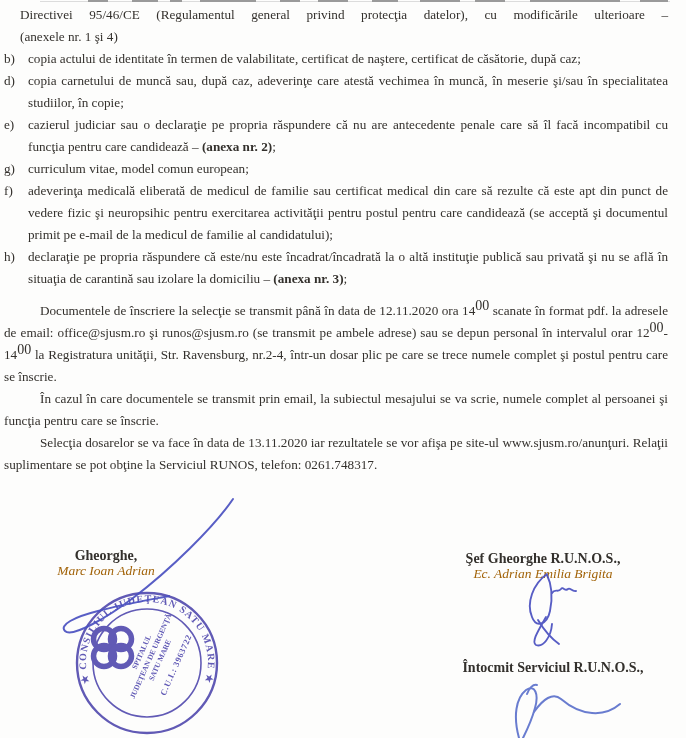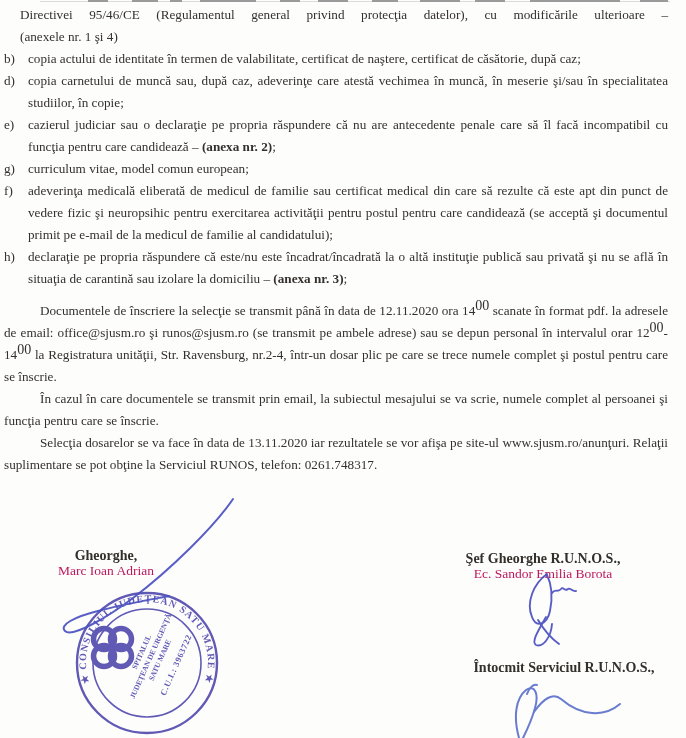--- a/index.html
+++ b/index.html
@@ -15,24 +15,24 @@
   .intro .l1{text-align:justify;text-align-last:justify;}
   .intro .l2{font-weight:normal;}
   .item{padding-left:24px;}
   .item .marker{display:inline-block;width:24px;margin-left:-24px;}
   .item b{font-weight:bold;}
   .para{margin:0;text-indent:36px;}
   .para.first{margin-top:10px;}
   sup{font-size:14px;vertical-align:super;line-height:0;}
   .sig{position:absolute;text-align:center;}
   .sig .title{font-weight:bold;font-size:14px;line-height:15px;white-space:nowrap;}
-  .sig .name{font-size:13.5px;line-height:16px;color:#be185d;white-space:nowrap;}
+  .sig .name{font-style:italic;font-size:13.5px;line-height:16px;color:#a16207;white-space:nowrap;}
   #sig-manager{left:16px;top:548px;width:180px;}
   #sig-sef{left:443px;top:551px;width:200px;}
-  #sig-intocmit{left:444px;top:660px;width:240px;}
+  #sig-intocmit{left:433px;top:660px;width:240px;}
   svg.overlay{position:absolute;left:0;top:0;pointer-events:none;}
 </style>
 </head>
 <body>
 
 <div>
   <div class="artifact-line"></div>
   <span class="dash" style="left:88px;width:20px;"></span>
   <span class="dash" style="left:132px;width:26px;"></span>
   <span class="dash" style="left:170px;width:12px;"></span>
@@ -81,21 +81,21 @@
   <p class="para">Selecţia dosarelor se va face în data de 13.11.2020 iar rezultatele se vor afişa pe site-ul www.sjusm.ro/anunţuri. Relaţii suplimentare se pot obţine la Serviciul RUNOS, telefon: 0261.748317.</p>
 
 </div>
 
 <div class="sig" id="sig-manager">
   <div class="title">Gheorghe,</div>
   <div class="name">Marc Ioan Adrian</div>
 </div>
 <div class="sig" id="sig-sef">
   <div class="title">Şef Gheorghe R.U.N.O.S.,</div>
-  <div class="name">Ec. Sandor Emilia Borota</div>
+  <div class="name">Ec. Adrian Emilia Brigita</div>
 </div>
 <div class="sig" id="sig-intocmit">
   <div class="title">Întocmit Serviciul R.U.N.O.S.,</div>
 </div>
 
 <svg class="overlay" width="686" height="738" viewBox="0 0 686 738">
   <g opacity="0.87">
     <circle cx="147" cy="663" r="70" fill="none" stroke-width="2.4" stroke="#4a42ab"></circle>
     <circle cx="147" cy="663" r="54" fill="none" stroke-width="1.6" stroke="#4a42ab"></circle>
     <defs>

